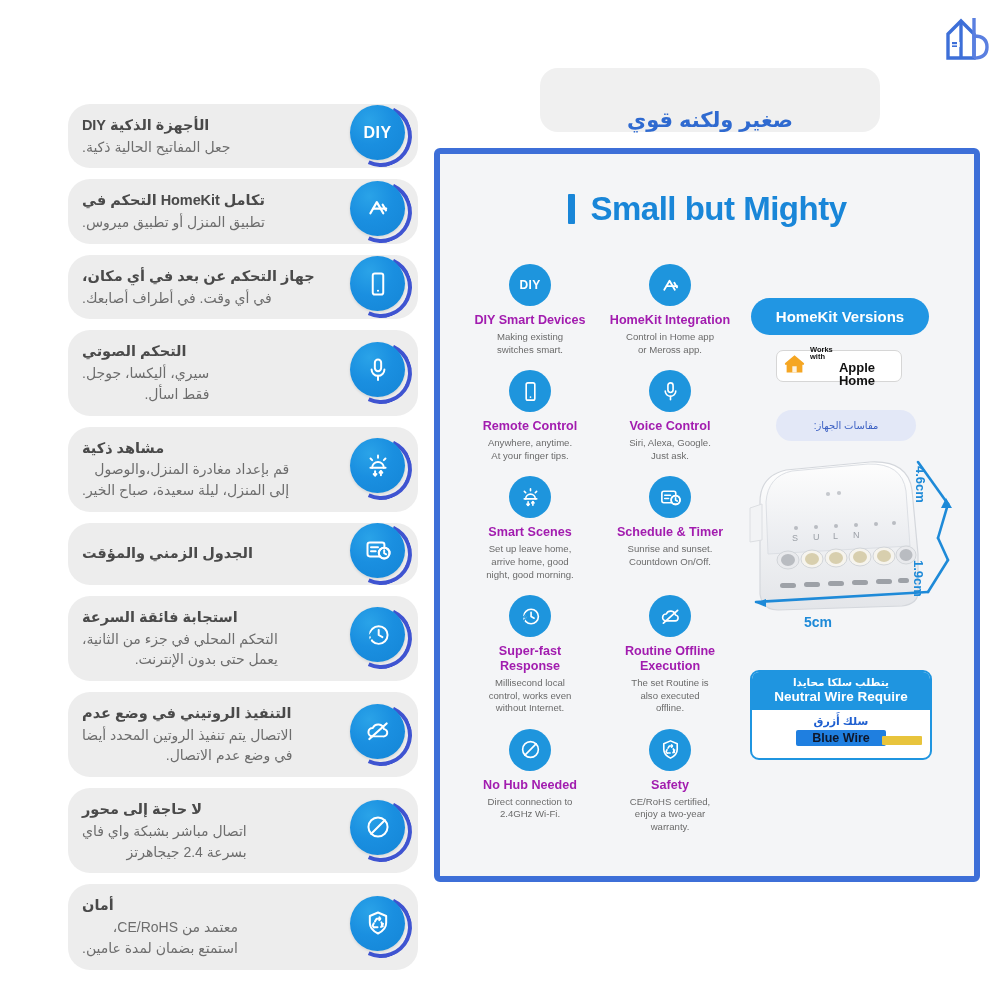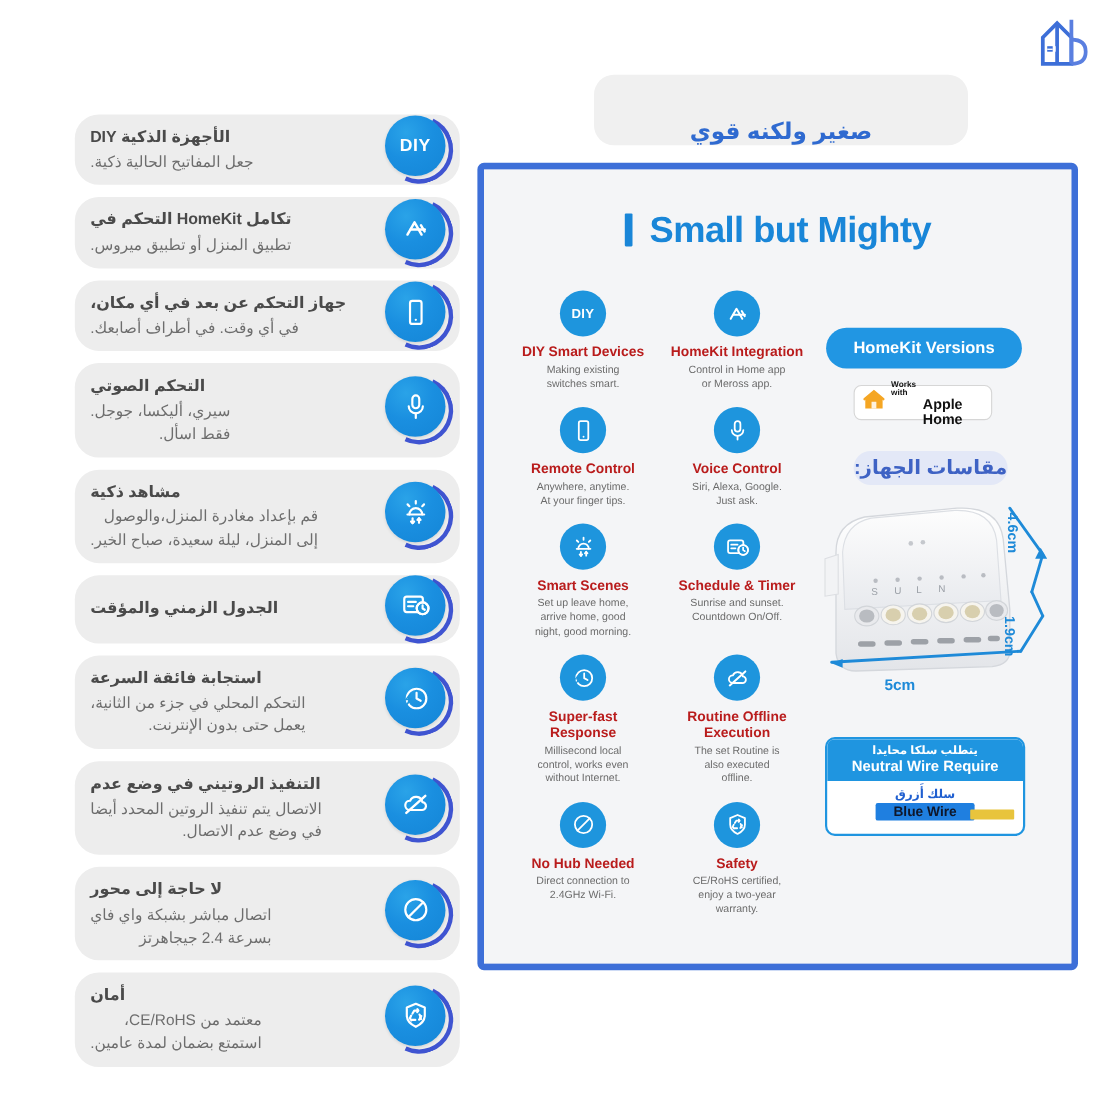--- a/index.html
+++ b/index.html
@@ -84,21 +84,21 @@
   .grid { position: absolute; left: 20px; top: 110px; width: 280px; }
   .grid-row { display: flex; }
   .grid-cell { width: 140px; text-align: center; padding: 0 4px; margin-bottom: 14px; }
   .cell-disc {
     width: 42px; height: 42px; border-radius: 50%;
     background: #1e95dd; margin: 0 auto 7px;
     display: flex; align-items: center; justify-content: center;
   }
   .cell-disc svg { width: 23px; height: 23px; }
   .cell-disc .diy-text2 { font-size: 12px; font-weight: bold; color: #fff; letter-spacing: .3px; }
-  .cell-title { font-size: 12.6px; font-weight: bold; color: #b91c1c; line-height: 1.18; }
+  .cell-title { font-size: 12.6px; font-weight: bold; color: #a21caf; line-height: 1.18; }
   .cell-desc { font-size: 9.6px; color: #6b6b6b; line-height: 1.32; margin-top: 3px; }
 
   
   .hk-pill {
     position: absolute; left: 311px; top: 144px; width: 178px; height: 37px;
     background: #2196e3; border-radius: 19px;
     display: flex; align-items: center; justify-content: center;
   }
   .hk-pill span { font-size: 15px; font-weight: bold; color: #fff; }
 
@@ -109,21 +109,21 @@
   }
   .apple-badge .txt { display: flex; flex-direction: row; line-height: 1; }
   .apple-badge .t1 { font-size: 7.5px; color: #111; font-weight: bold; }
   .apple-badge .t2 { font-size: 13px; color: #111; font-weight: bold; margin-top: 15px; }
 
   .dim-pill {
     position: absolute; left: 336px; top: 256px; width: 140px; height: 31px;
     background: #e3e8f7; border-radius: 16px;
     display: flex; align-items: center; justify-content: center;
   }
-  .dim-pill span { font-size: 18px; font-weight: bold; color: #3e62c4; direction: rtl; text-align: right; }
+  .dim-pill span { font-size: 10px; font-weight: normal; color: #3e62c4; direction: rtl; text-align: right; }
 
   
   .device-area { position: absolute; left: 302px; top: 288px; width: 238px; height: 212px; }
   .dim-label { position: absolute; color: #1e8ad8; font-size: 13px; font-weight: bold; }
   .dim-46 { left: 186px; top: 24px; transform: rotate(90deg); transform-origin: left top; }
   .dim-19 { left: 184px; top: 118px; transform: rotate(90deg); transform-origin: left top; }
   .dim-5  { left: 62px; top: 172px; font-size: 14px; }
 
   
   .nw-box {

